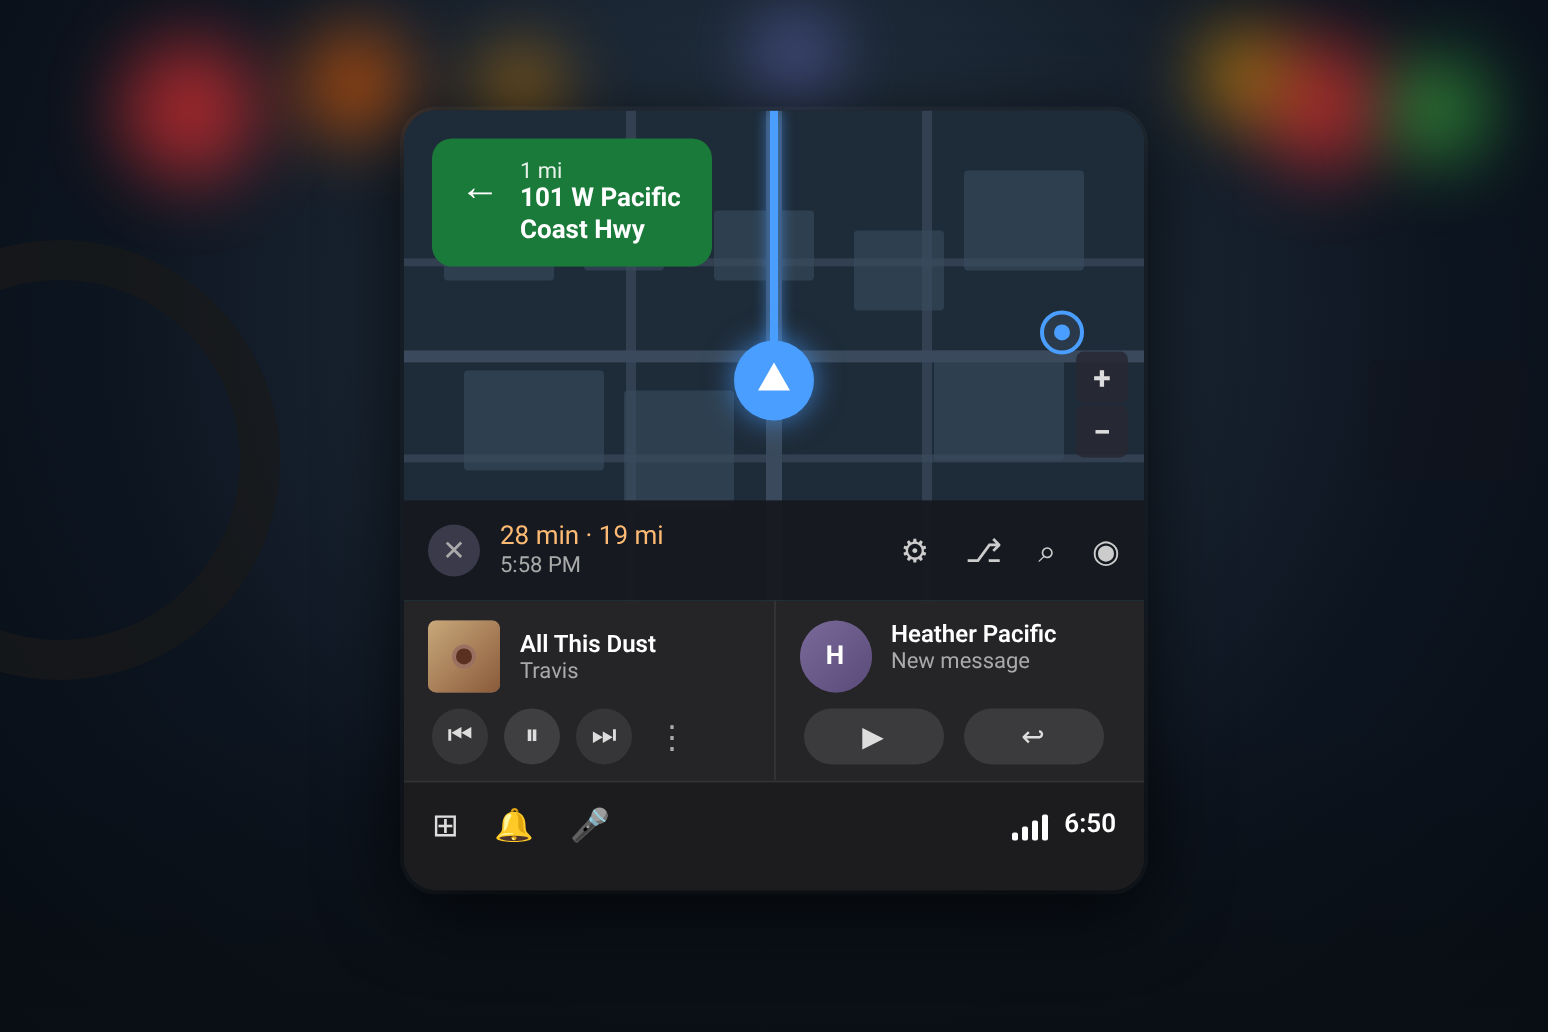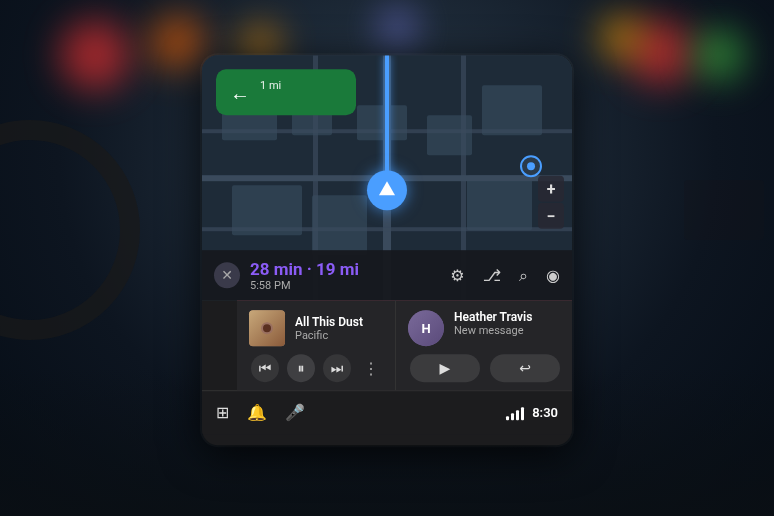--- a/index.html
+++ b/index.html
@@ -224,23 +224,23 @@
       color: #aaa;
       font-size: 14px;
       cursor: pointer;
     }
 
     .eta-info {
       flex: 1;
     }
 
     .eta-primary {
-      color: #8b5cf6;
-      font-size: 17px;
-      font-weight: 700;
+      color: #fdba74;
+      font-size: 13px;
+      font-weight: 400;
     }
 
     .eta-secondary {
       color: #aaa;
       font-size: 11px;
     }
 
     .map-icons {
       display: flex;
       gap: 18px;
@@ -250,22 +250,21 @@
     .map-icon {
       color: #ccc;
       font-size: 16px;
       cursor: pointer;
     }
 
     
     .bottom-strip {
       display: flex;
       height: 90px;
-      background: #ef4444;
-      margin-left: 35px;
+      background: #0f766e;
     }
 
     
     .media-player {
       flex: 1;
       background: #252528;
       padding: 10px 12px 6px;
       display: flex;
       flex-direction: column;
       border-right: 1px solid #333;
@@ -517,20 +516,23 @@
 
       <div class="zoom-controls">
         <div class="zoom-btn">+</div>
         <div class="zoom-btn">−</div>
       </div>
 
       <div class="turn-instruction">
         <div class="turn-arrow">←</div>
         <div class="turn-text">
           <span class="turn-distance">1 mi</span>
+          <span class="turn-road">
+            <span>101 W Pacific</span><br><span>Coast Hwy</span>
+          </span>
         </div>
       </div>
     </div>
 
     <div class="eta-bar">
       <div class="eta-close">✕</div>
       <div class="eta-info">
         <div class="eta-primary">28 min · 19 mi</div>
         <div class="eta-secondary">5:58 PM</div>
       </div>
@@ -546,39 +548,39 @@
   <div class="bottom-strip">
 
     <div class="media-player">
       <div class="media-top">
         <div class="album-art">
           <div style="position:absolute;inset:0;background:linear-gradient(135deg,#c8a87a,#8a5a3a);border-radius:4px;"></div>
           <div style="position:relative;width:12px;height:12px;border-radius:50%;background:#5a3020;border:2px solid #9a7060;z-index:1;"></div>
         </div>
         <div class="media-info">
           <div class="media-title">All This Dust</div>
-          <div class="media-artist">Pacific</div>
+          <div class="media-artist">Travis</div>
         </div>
       </div>
       <div class="media-controls">
         <div class="ctrl-btn">⏮</div>
         <div class="ctrl-btn play">⏸</div>
         <div class="ctrl-btn">⏭</div>
         <div class="ctrl-btn-plain">⋮</div>
       </div>
     </div>
 
     <div class="notification">
       <div class="notif-top">
         <div class="contact-avatar">
           <div style="position:absolute;inset:0;background:linear-gradient(135deg,#7a6a9a,#5a4a7a);border-radius:50%;"></div>
           <span style="position:relative;z-index:1;font-size:13px;font-weight:bold;color:white;">H</span>
         </div>
         <div class="notif-info">
-          <div class="notif-name">Heather Travis</div>
+          <div class="notif-name">Heather Pacific</div>
           <div class="notif-msg">New message</div>
         </div>
       </div>
       <div class="notif-controls">
         <div class="notif-btn">
           <span>▶</span>
         </div>
         <div class="notif-btn">
           <span>↩</span>
         </div>
@@ -592,17 +594,17 @@
       <span class="sys-icon">🔔</span>
       <span class="sys-icon" style="color:#e05050;">🎤</span>
     </div>
     <div class="sys-right">
       <div class="signal-bars">
         <div class="signal-bar" style="height:4px;"></div>
         <div class="signal-bar" style="height:7px;"></div>
         <div class="signal-bar" style="height:10px;"></div>
         <div class="signal-bar" style="height:13px;"></div>
       </div>
-      <span class="time-display">8:30</span>
+      <span class="time-display">6:50</span>
     </div>
   </div>
 
 </div>
 
 </body></html>

